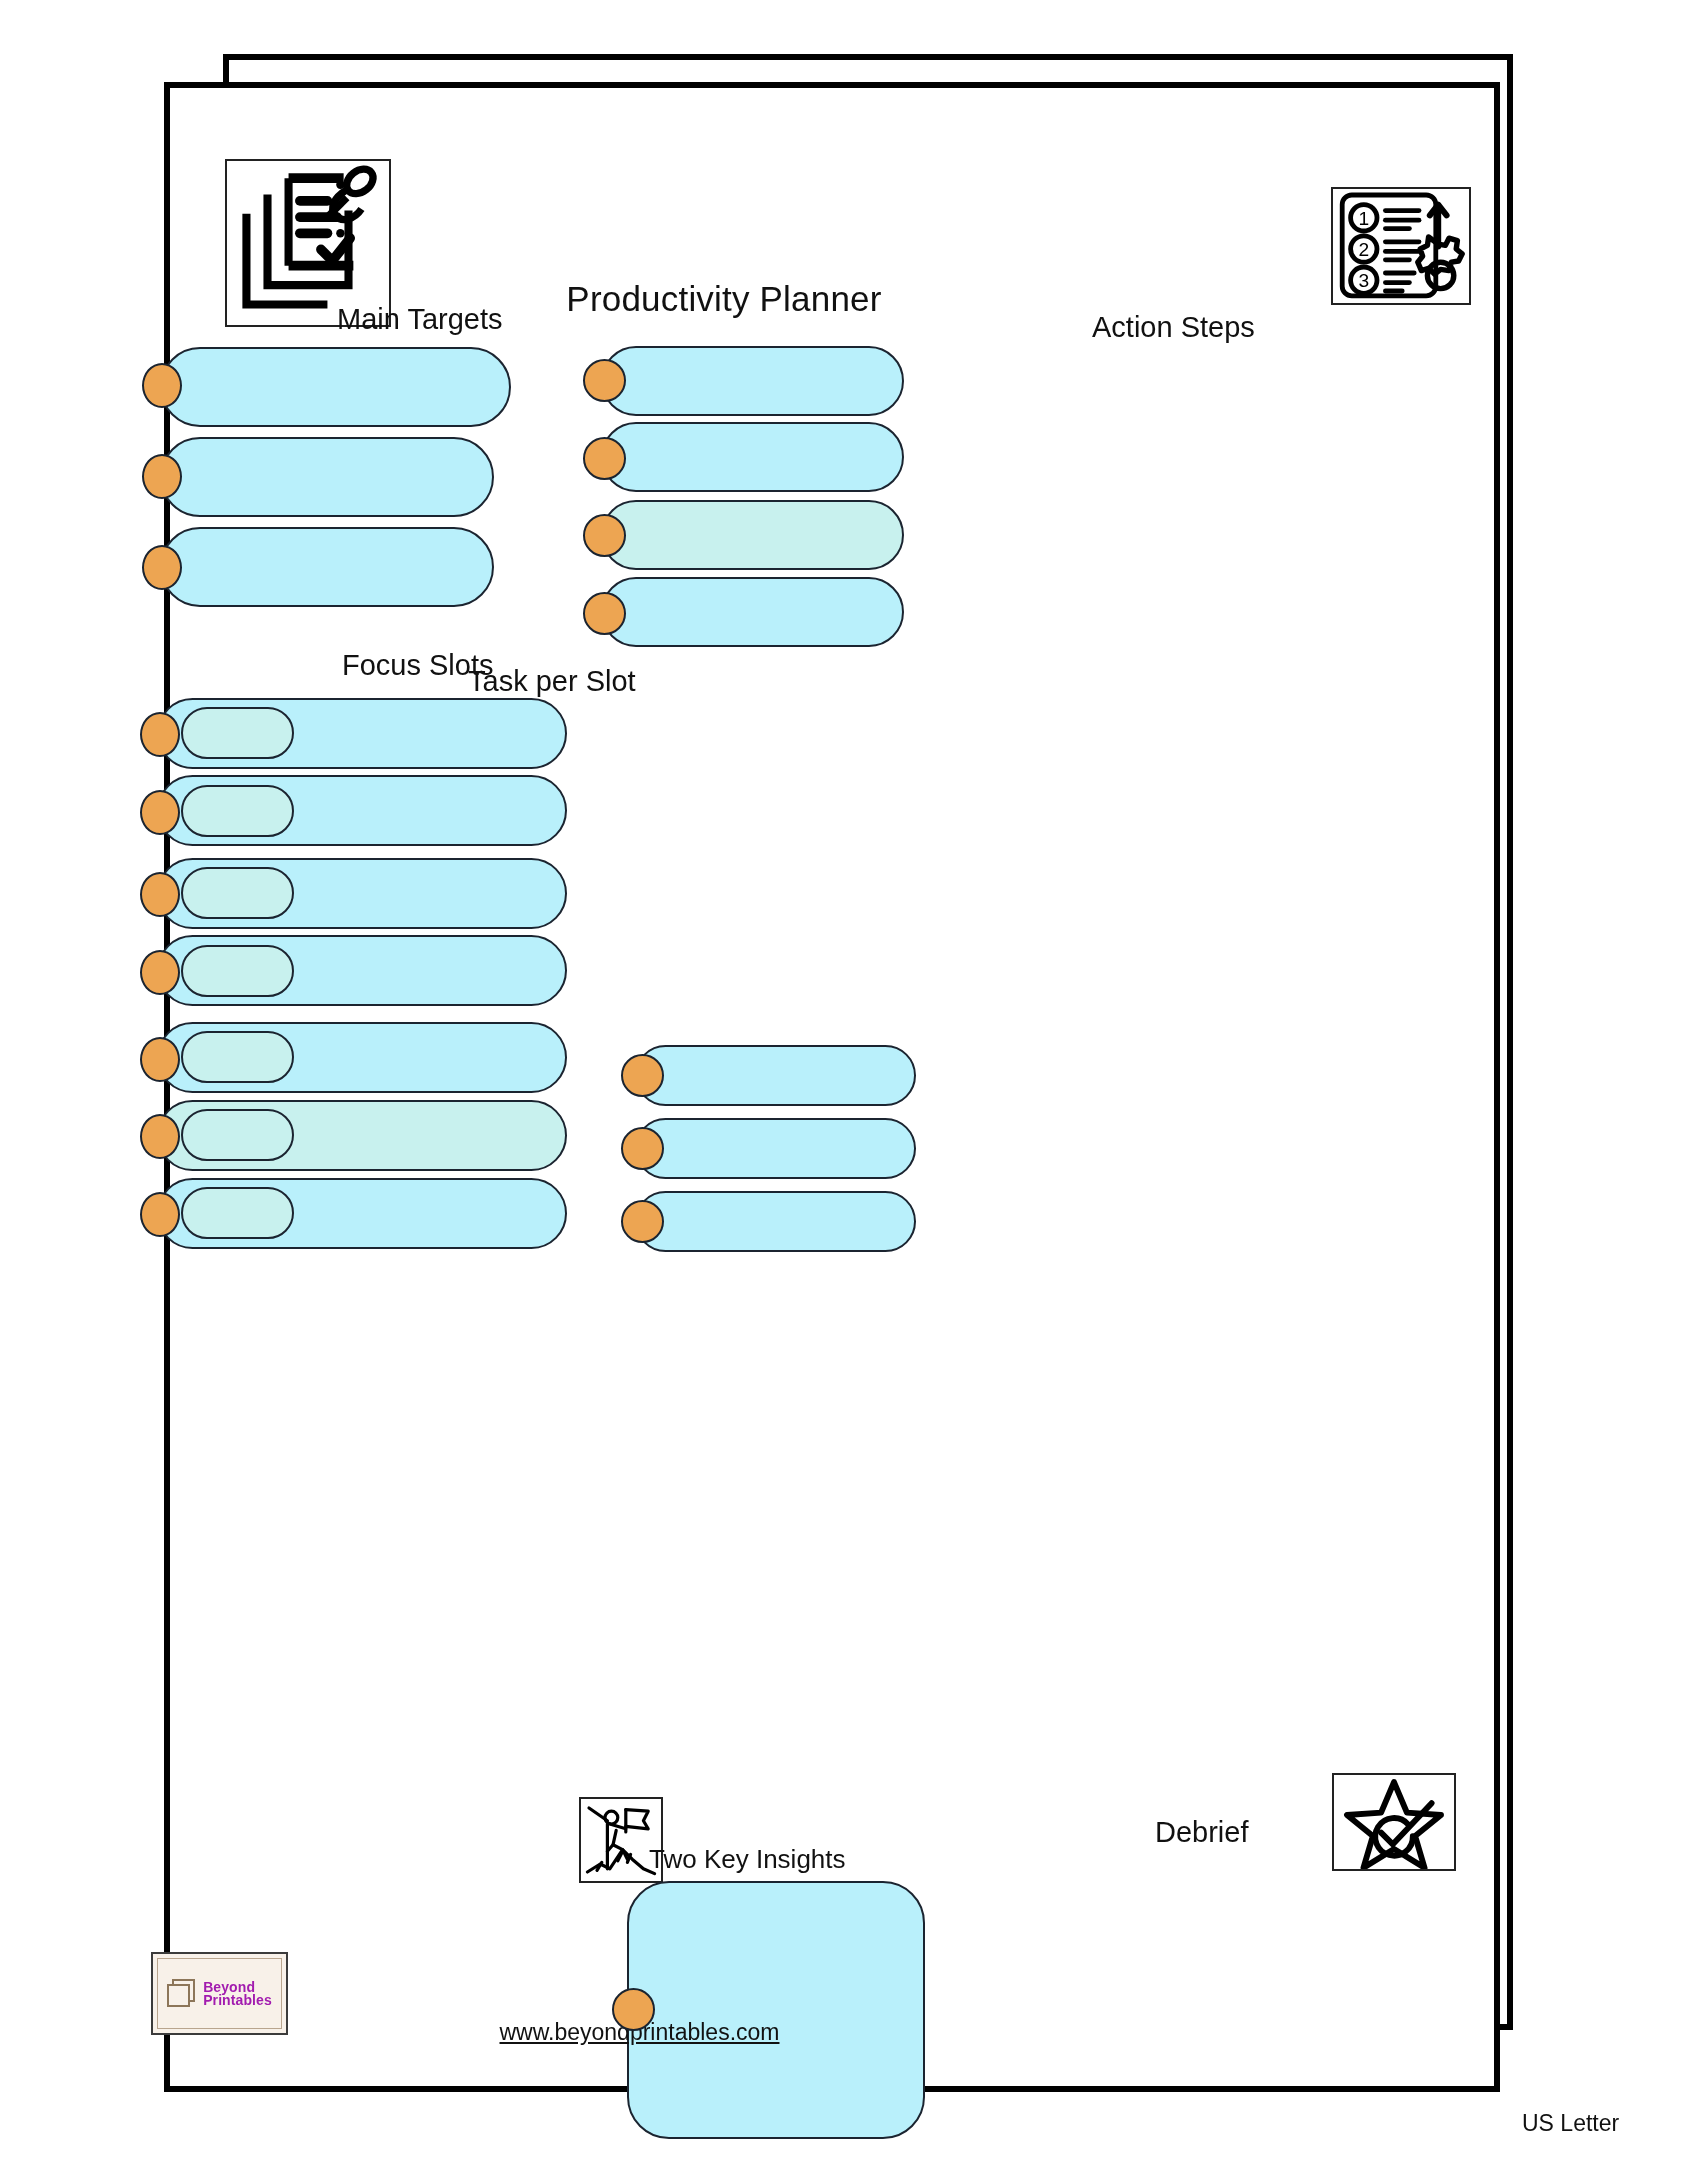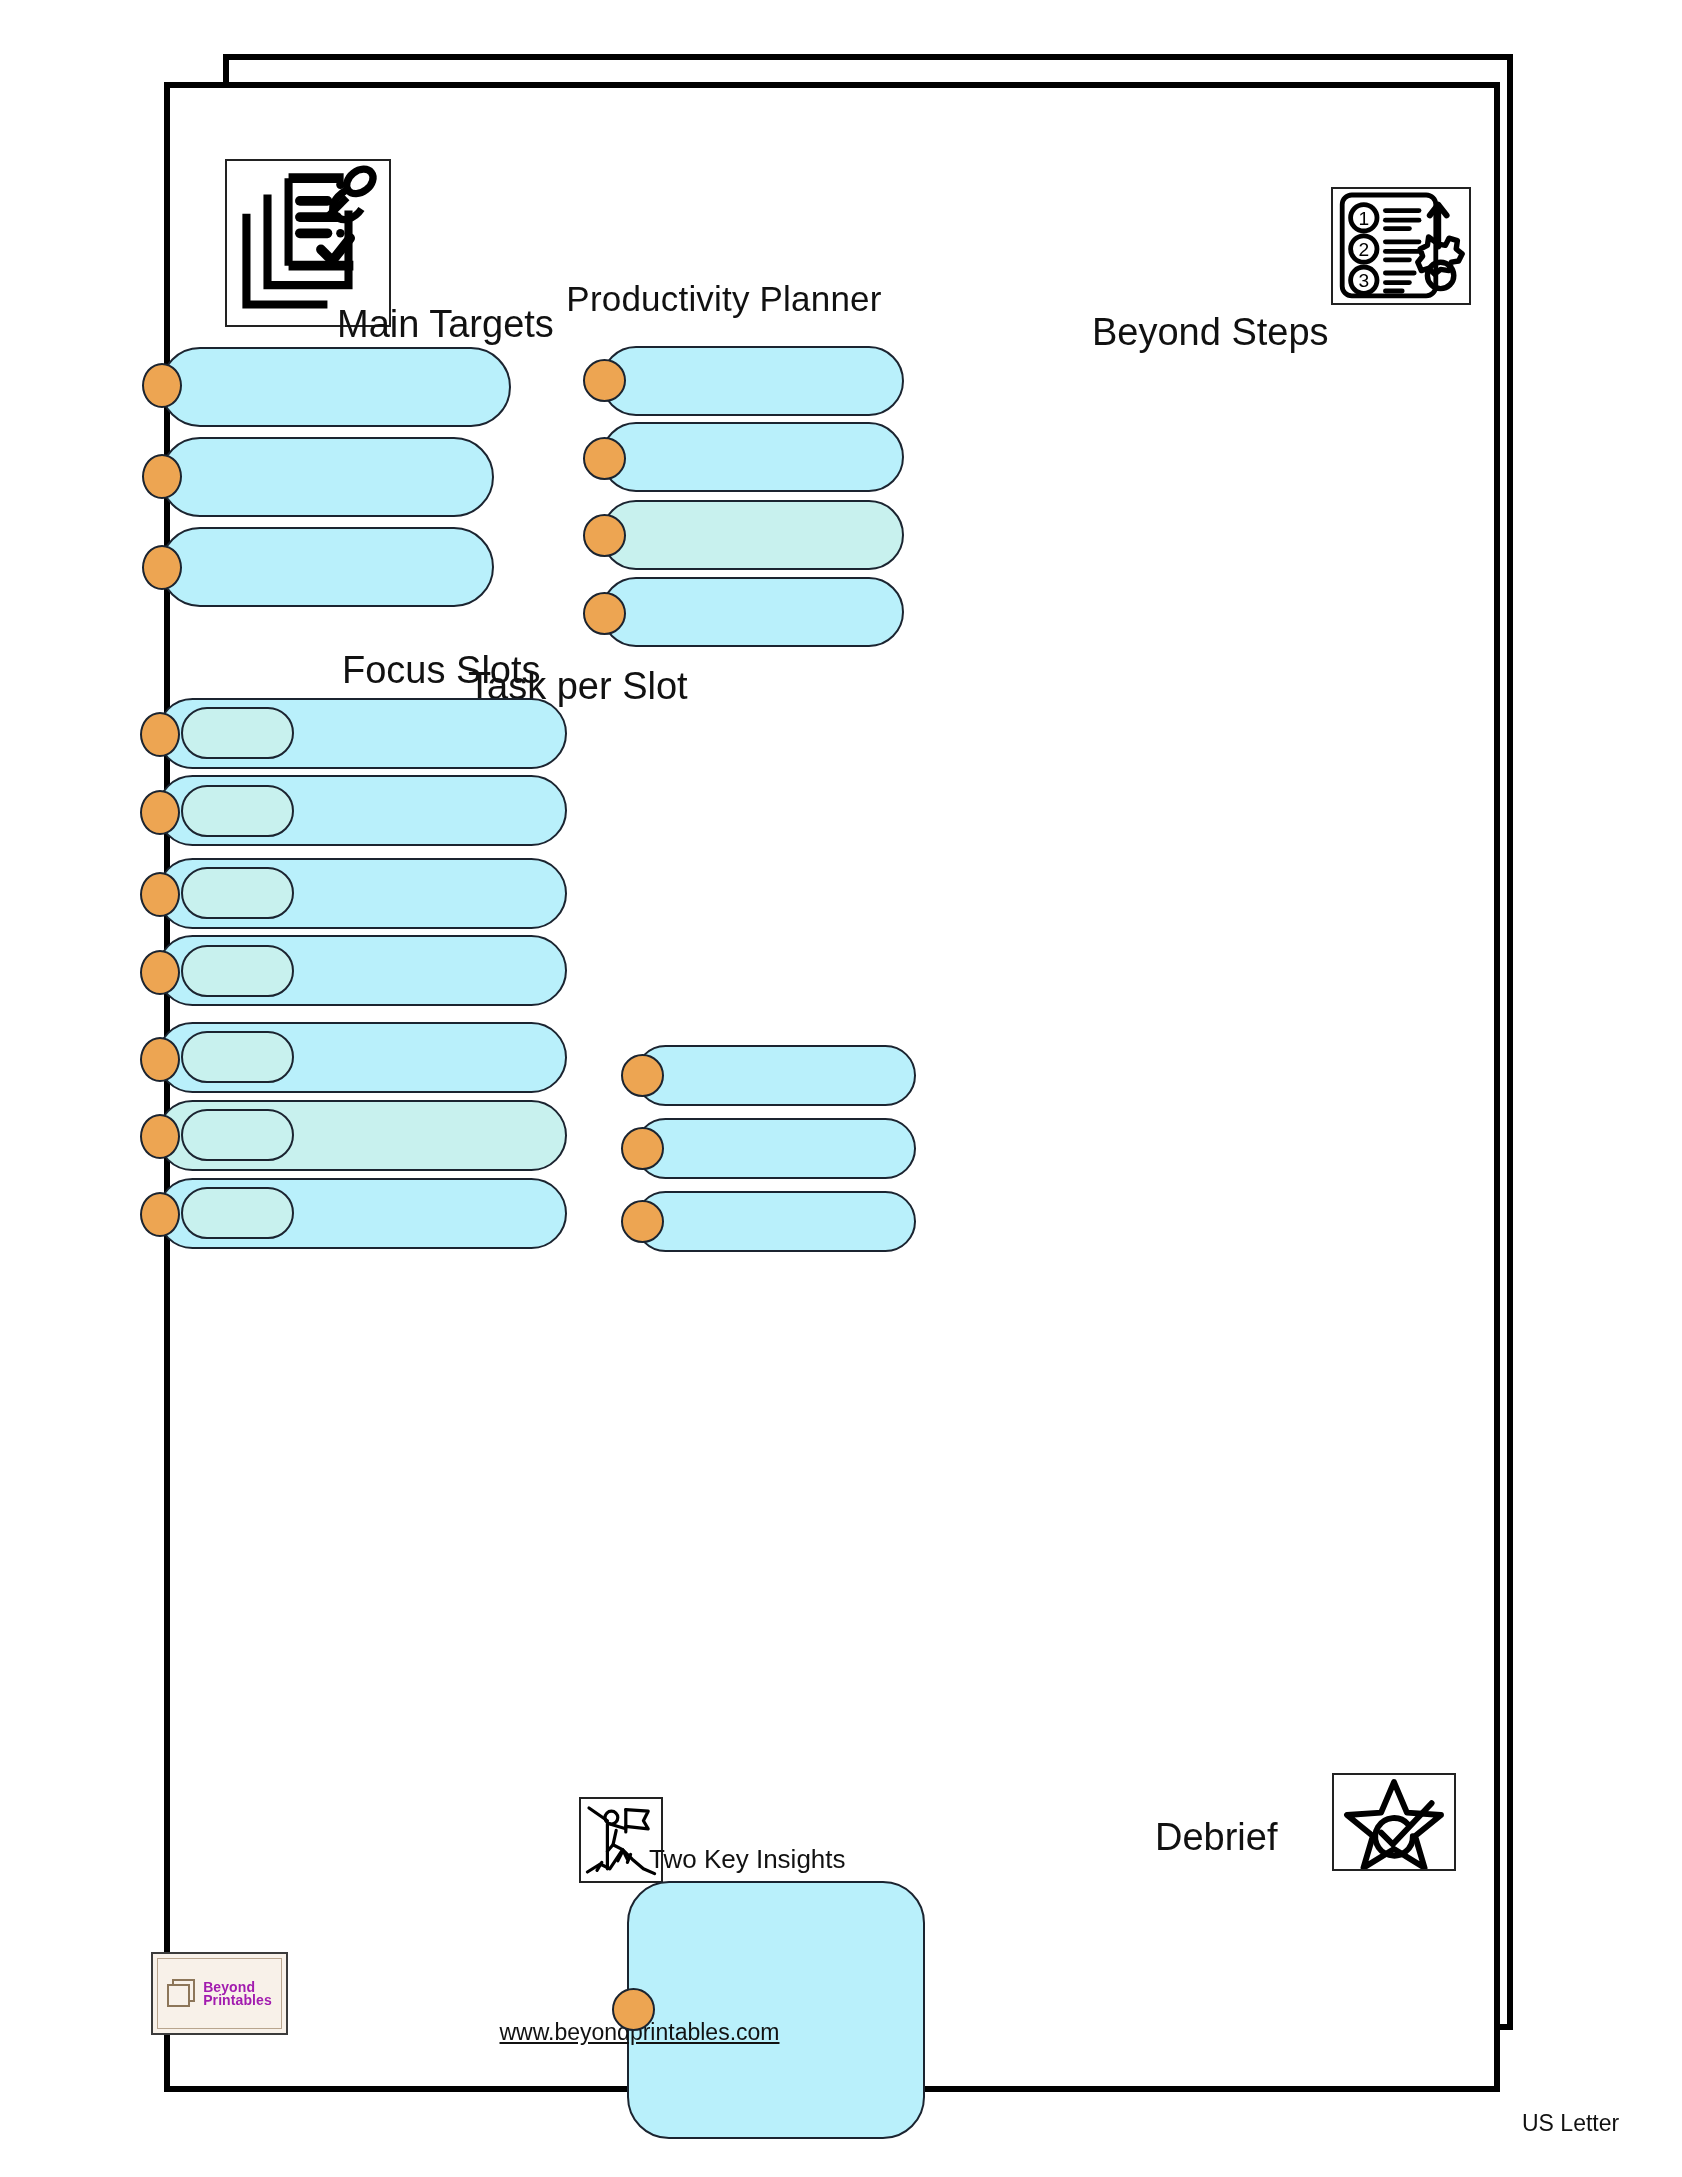--- a/index.html
+++ b/index.html
@@ -66,21 +66,21 @@
   .icon-box svg { display: block; width: 100%; height: 100%; }
 
   #icon-top-left { left: 61px; top: 77px; width: 166px; height: 168px; }
   #icon-top-right { left: 1167px; top: 105px; width: 140px; height: 118px; }
   #icon-insights { left: 415px; top: 1715px; width: 84px; height: 86px; }
   #icon-debrief { left: 1168px; top: 1691px; width: 124px; height: 98px; }
 
   
   .section-title {
     position: absolute;
-    font-size: 38px;
+    font-size: 29px;
     color: #111;
     white-space: nowrap;
   }
   #title-main-targets { left: 173px; top: 221px; }
   #title-action-steps { left: 928px; top: 229px; }
   #title-focus-slots { left: 178px; top: 567px; }
   #title-task-per-slot { left: 304px; top: 583px; }
   #title-insights { left: 485px; top: 1762px; font-size: 26px; }
   #title-debrief { left: 991px; top: 1734px; }
 
@@ -264,21 +264,21 @@
 
   <div class="pill" style="left:-4.3px; top:265px; width:351px; height:80px;"></div>
   <div class="bullet" style="left:-21.6px; top:281px;"></div>
 
   <div class="pill" style="left:-4.3px; top:355px; width:334px; height:80px;"></div>
   <div class="bullet" style="left:-21.6px; top:372px;"></div>
 
   <div class="pill" style="left:-4.3px; top:445px; width:334px; height:80px;"></div>
   <div class="bullet" style="left:-21.6px; top:463px;"></div>
 
-  <div class="section-title" id="title-action-steps">Beyond Steps</div>
+  <div class="section-title" id="title-action-steps">Action Steps</div>
 
   <div class="pill" style="left:437px; top:264px; width:303px; height:70px;"></div>
   <div class="bullet round" style="left:419px; top:277px;"></div>
 
   <div class="pill" style="left:437px; top:340px; width:303px; height:70px;"></div>
   <div class="bullet round" style="left:419px; top:355px;"></div>
 
   <div class="pill tint" style="left:437px; top:418px; width:303px; height:70px;"></div>
   <div class="bullet round" style="left:419px; top:432px;"></div>
 

